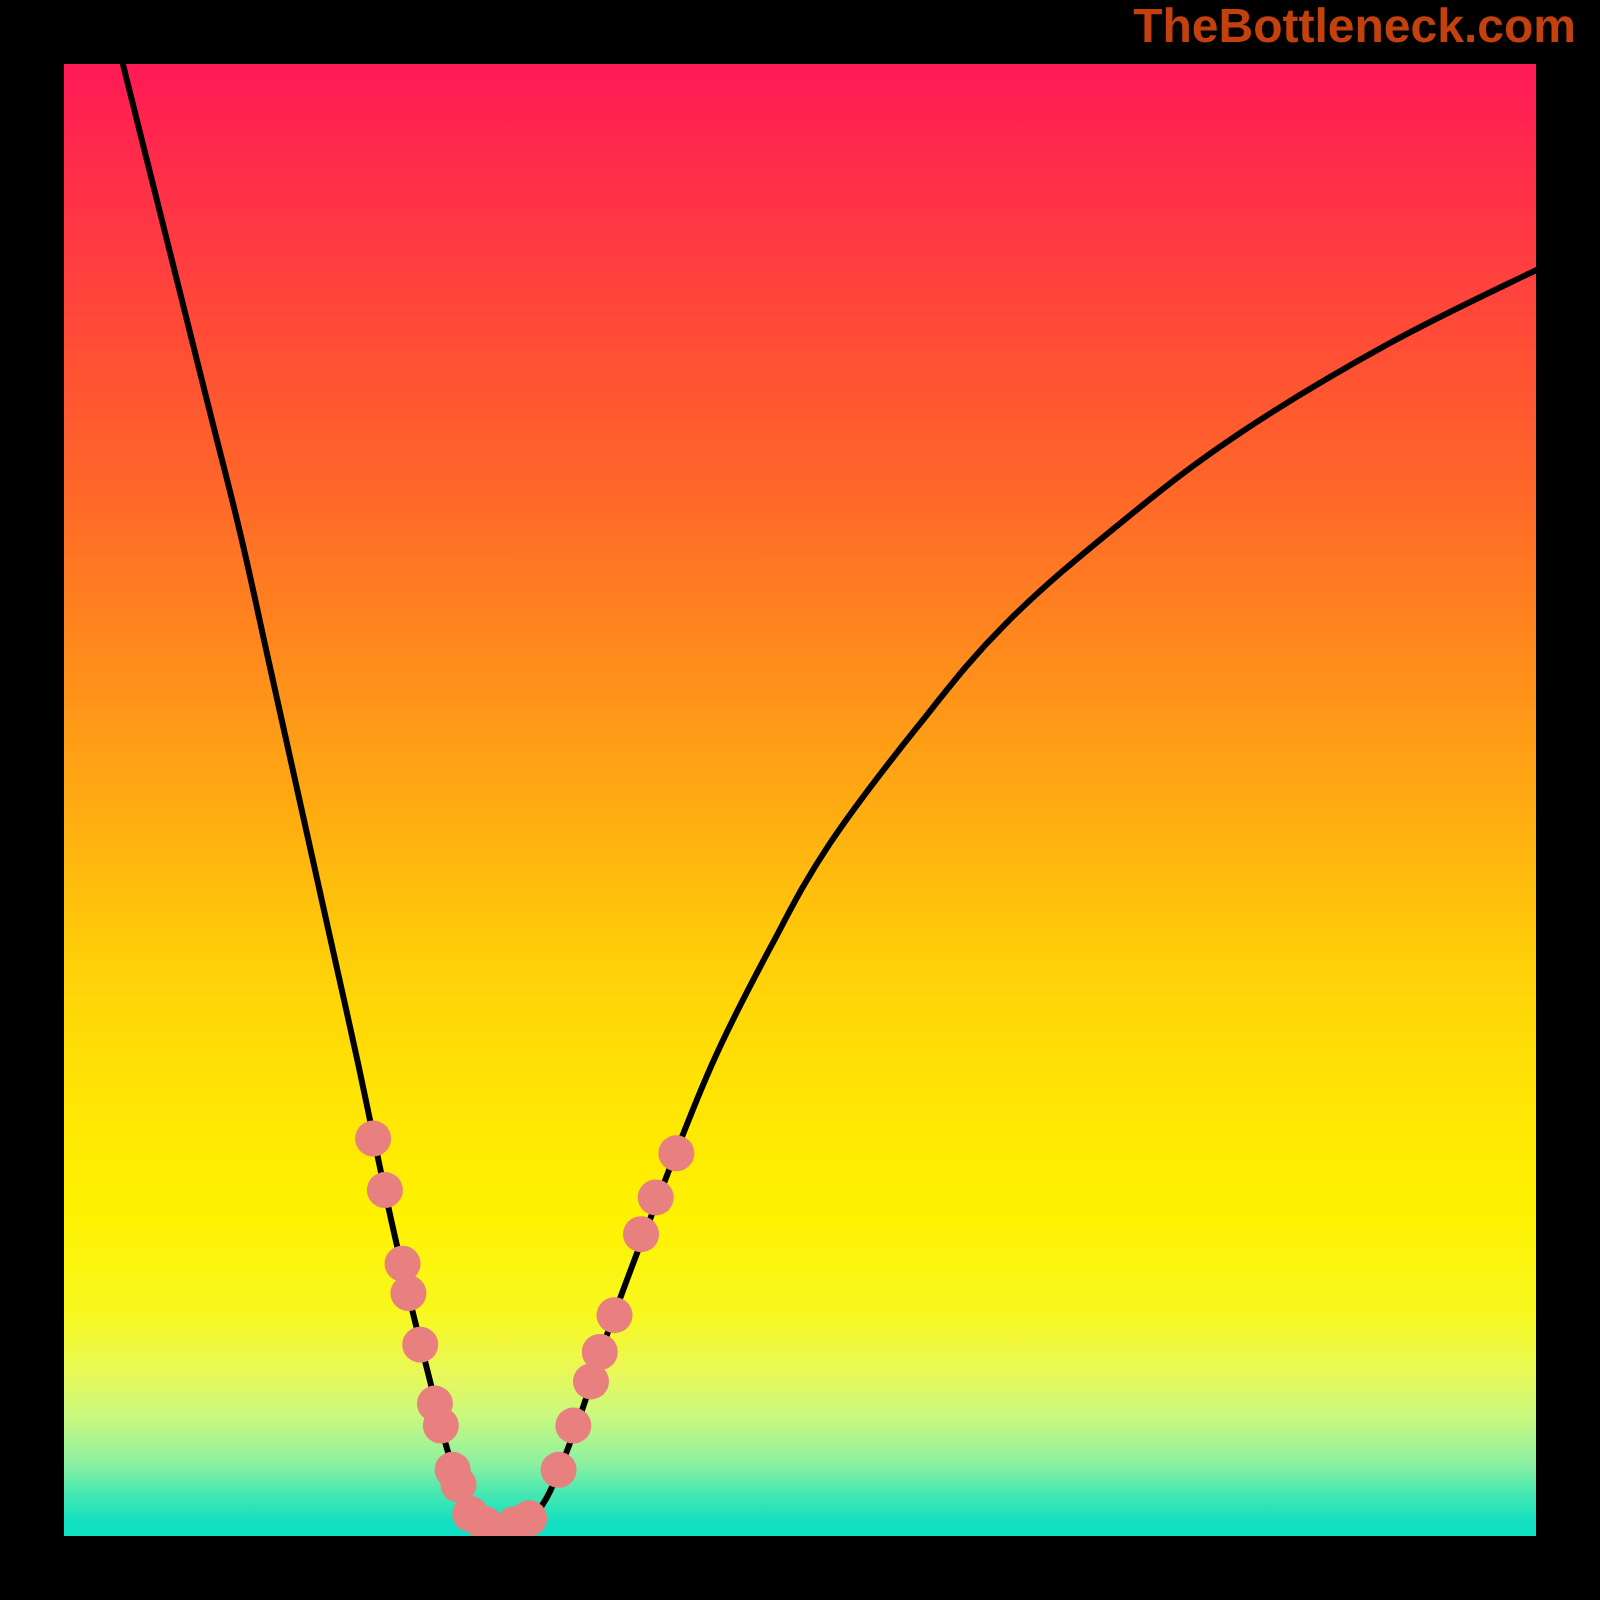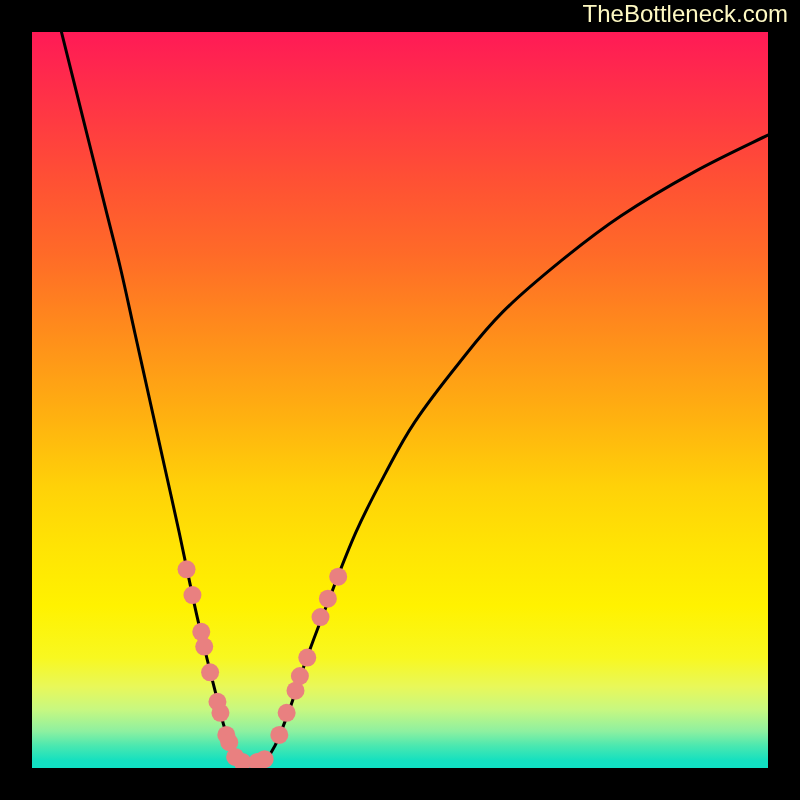--- a/index.html
+++ b/index.html
@@ -49,23 +49,23 @@
   }
   svg.curves {
     position: absolute;
     left: 0;
     top: 0;
   }
   .watermark {
     position: absolute;
     top: 0;
     right: 12px;
-    color: #fef9c3;
+    color: #c2410c;
     font-size: 24px;
-    font-weight: 400;
+    font-weight: 700;
     letter-spacing: 0px;
     user-select: none;
   }
 </style>
 </head>
 <body>
 
 <div class="frame">
   <div class="plot">
     <svg class="curves" width="736" height="736" viewBox="0 0 736 736">

